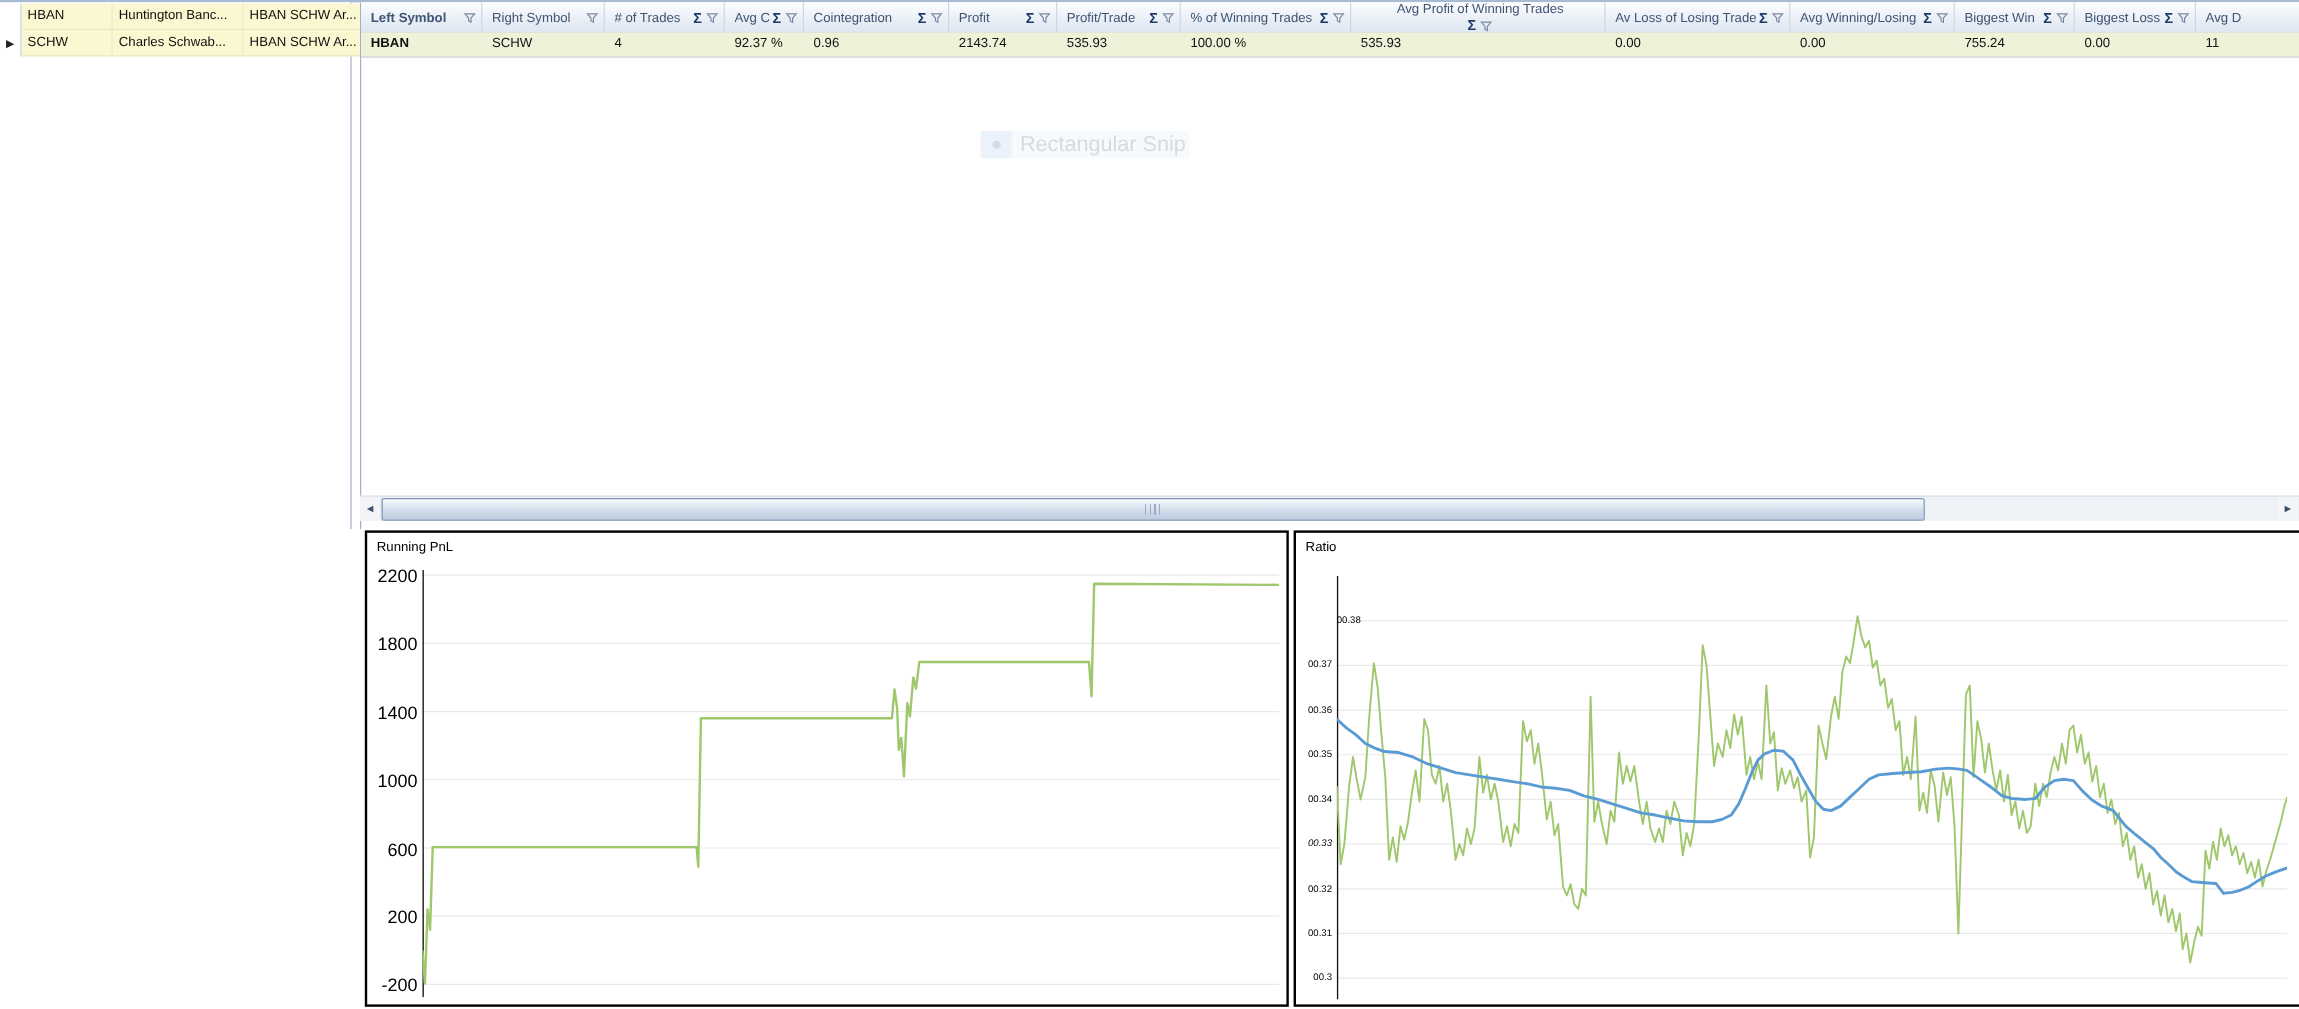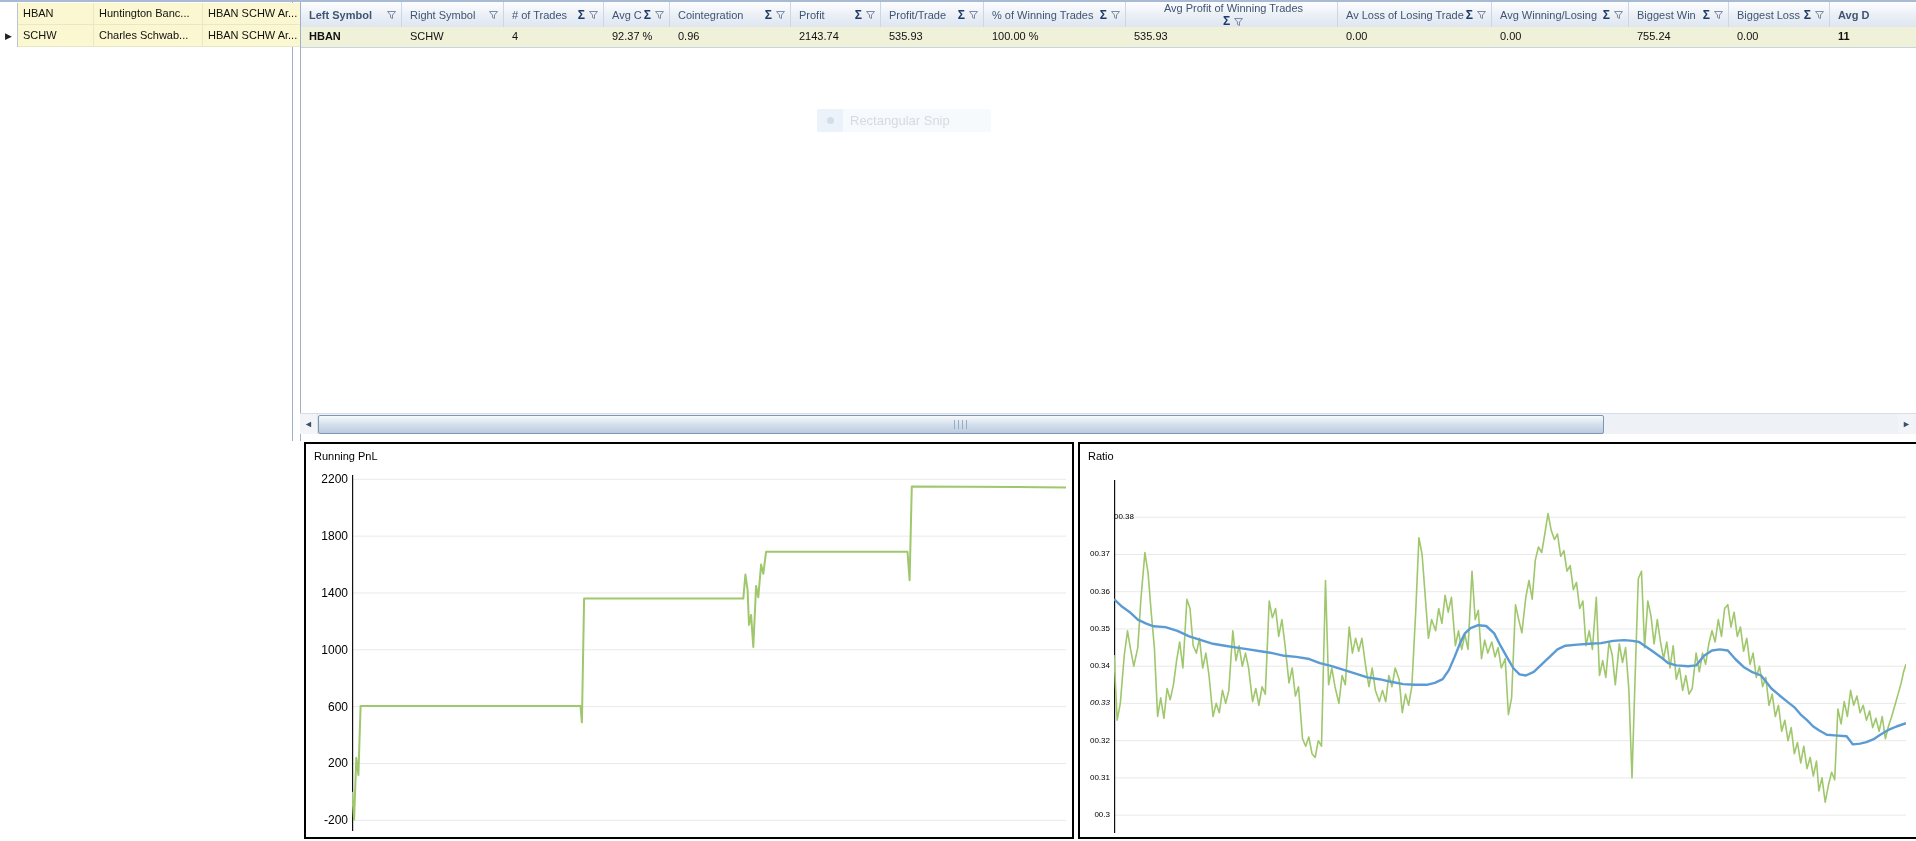--- a/index.html
+++ b/index.html
@@ -19,46 +19,46 @@
   .header{position:absolute;top:0;left:0;height:25px;width:1616px;display:flex;background:linear-gradient(#fdfdfe,#eaeff6 55%,#dfe6f0);border-bottom:1px solid #aebdd3;}
   .hcell{position:relative;display:flex;align-items:center;border-right:1px solid #cdd6e4;padding:0 4px 0 8px;box-sizing:border-box;flex:none;}
   .hlabel{font-size:11px;color:#3e5573;flex:1;white-space:nowrap;overflow:hidden;}
   .hicons{display:flex;align-items:center;flex:none;}
   .sum-icon{font-size:12px;font-weight:bold;color:#1e3a66;margin-right:3px;line-height:1;}
   .funnel{width:11px;height:11px;display:block;}
   .drow{position:absolute;top:25px;left:0;height:20px;width:1616px;display:flex;background:#eff1d8;border-bottom:1px solid #c9d3e2;}
   .dcell{font-size:11px;color:#111;padding:3px 4px 0 8px;white-space:nowrap;overflow:hidden;box-sizing:border-box;flex:none;}
   .w0{width:101px;font-weight:bold;} .w1{width:102px;} .w2{width:100px;} .w3{width:66px;} .w4{width:121px;}
   .w5{width:90px;} .w6{width:103px;} .w7{width:142px;} .w8{width:212px;flex-direction:column;} .w9{width:154px;}
-  .w10{width:137px;} .w11{width:100px;} .w12{width:101px;} .w13{width:82px;border-right:none;font-weight:bold;}
+  .w10{width:137px;} .w11{width:100px;} .w12{width:101px;} .w13{width:82px;border-right:none;}
 
   
   .ghost{position:absolute;left:817px;top:109px;width:174px;height:23px;border-radius:2px;background:rgba(243,247,251,0.65);display:flex;align-items:center;overflow:hidden;}
   .ghost-ico{width:26px;height:23px;background:rgba(226,237,248,0.6);display:flex;align-items:center;justify-content:center;flex:none;}
   .ghost-dot{width:7px;height:7px;border-radius:50%;background:rgba(203,213,224,0.75);}
-  .ghost-label{font-size:13px;color:rgba(196,201,209,0.65);margin-left:7px;white-space:nowrap;}
+  .ghost-label{font-size:18px;color:rgba(196,201,209,0.65);margin-left:7px;white-space:nowrap;}
 
   
   .hscroll{position:absolute;left:300px;top:413px;width:1616px;height:21px;background:#eef1f5;border-top:1px solid #d8dee8;box-sizing:border-box;}
   .hs-btn{position:absolute;top:0;width:17px;height:20px;background:#f2f4f8;display:flex;align-items:center;justify-content:center;font-size:9px;color:#39506f;}
   .hs-left{left:0;border-right:1px solid #dde3ea;}
   .hs-right{right:1px;}
   .hs-thumb{position:absolute;left:18px;top:1px;width:1284px;height:17px;border:1px solid #7e95b6;border-radius:2px;background:linear-gradient(#f6fafd,#d4dfec 50%,#bccbdf);}
   .hs-grip{position:absolute;left:50%;top:4px;width:14px;height:9px;margin-left:-7px;background:repeating-linear-gradient(90deg,#98acc8 0 1px,rgba(0,0,0,0) 1px 4px);}
 
   
   .panel{position:absolute;border:2px solid #000;background:#fff;}
   .panel.p0{left:304px;top:442px;width:766px;height:393px;}
   .panel.p1{left:1078px;top:442px;width:832px;height:393px;padding-left:20px;}
   .chart-title{position:absolute;left:8px;top:6px;font-size:11px;color:#000;white-space:nowrap;}
   .plot{position:absolute;}
   .panel.p0 .plot{left:46px;top:31px;width:714px;height:356px;}
   .panel.p1 .plot{left:34px;top:36px;width:792px;height:353px;}
   .tick-label{position:absolute;text-align:right;color:#000;line-height:1;}
-  .panel.p0 .tick-label{font-size:12px;width:40px;}
+  .panel.p0 .tick-label{font-size:15px;width:40px;}
   .panel.p1 .tick-label{font-size:8px;width:28px;}
 </style>
 </head>
 <body>
 
 <div class="app">
   <div class="topline"></div>
 
   <div class="left-grid">
     <div class="lrow r0">

